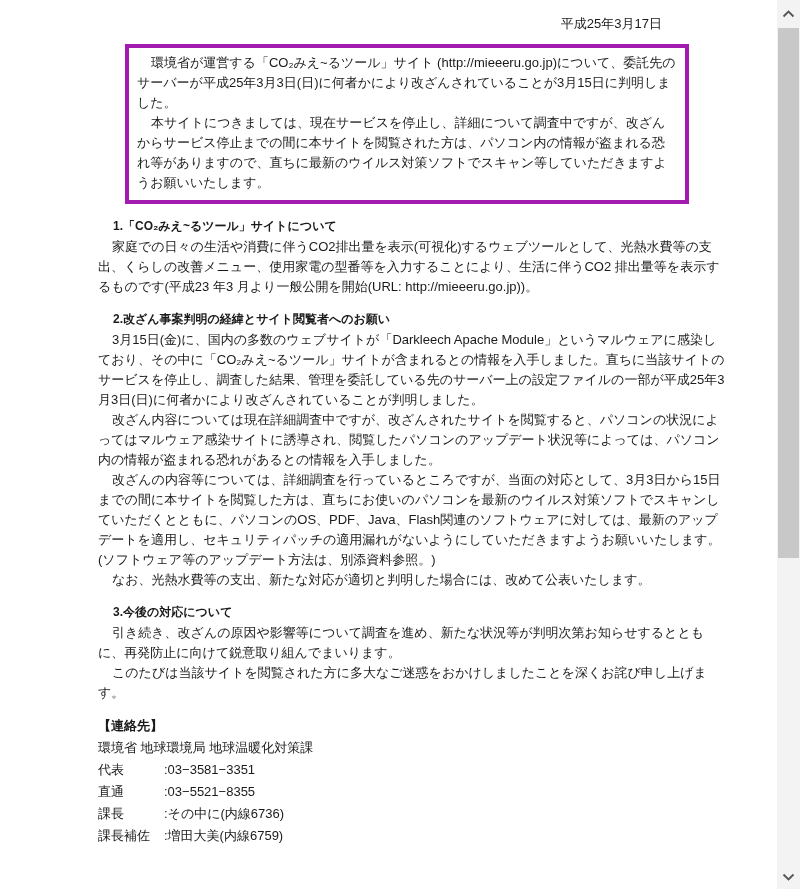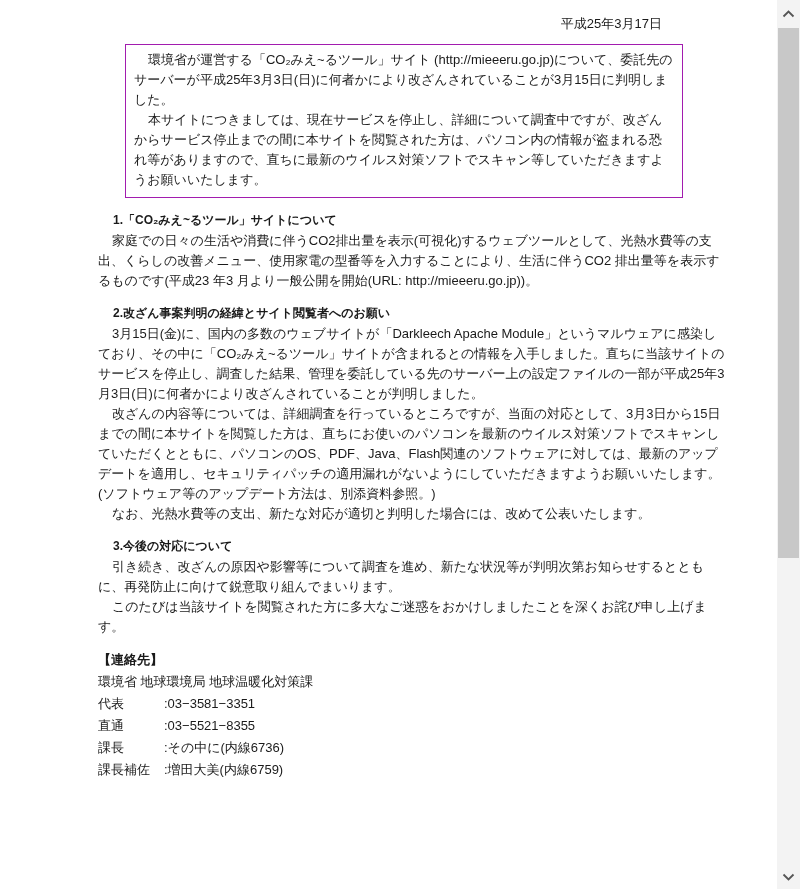--- a/index.html
+++ b/index.html
@@ -45,21 +45,21 @@
   }
   .doc-date {
     margin-top: 14px;
     text-align: right;
     padding-right: 65px;
     line-height: 20px;
   }
   .notice-box {
     margin: 10px 0 8px 27px;
     width: 540px;
-    border: 1px solid #a21caf;
+    border: 4px solid #a21caf;
     padding: 5px 8px 7px 8px;
   }
   .para {
     margin: 0;
     text-indent: 14px;
   }
   .sec-heading {
     margin: 12px 0 0 0;
     font-size: 12px;
     line-height: 21px;
@@ -127,20 +127,21 @@
     <div class="notice-box">
       <p class="para">環境省が運営する「CO₂みえ~るツール」サイト (http://mieeeru.go.jp)について、委託先のサーバーが平成25年3月3日(日)に何者かにより改ざんされていることが3月15日に判明しました。</p>
       <p class="para">本サイトにつきましては、現在サービスを停止し、詳細について調査中ですが、改ざんからサービス停止までの間に本サイトを閲覧された方は、パソコン内の情報が盗まれる恐れ等がありますので、直ちに最新のウイルス対策ソフトでスキャン等していただきますようお願いいたします。</p>
     </div>
 
     <h2 class="sec-heading">1.「CO₂みえ~るツール」サイトについて</h2>
     <p class="para">家庭での日々の生活や消費に伴うCO2排出量を表示(可視化)するウェブツールとして、光熱水費等の支出、くらしの改善メニュー、使用家電の型番等を入力することにより、生活に伴うCO2 排出量等を表示するものです(平成23 年3 月より一般公開を開始(URL: http://mieeeru.go.jp))。</p>
 
     <h2 class="sec-heading">2.改ざん事案判明の経緯とサイト閲覧者へのお願い</h2>
     <p class="para">3月15日(金)に、国内の多数のウェブサイトが「Darkleech Apache Module」というマルウェアに感染しており、その中に「CO₂みえ~るツール」サイトが含まれるとの情報を入手しました。直ちに当該サイトのサービスを停止し、調査した結果、管理を委託している先のサーバー上の設定ファイルの一部が平成25年3月3日(日)に何者かにより改ざんされていることが判明しました。</p>
+    <p class="para">改ざん内容については現在詳細調査中ですが、改ざんされたサイトを閲覧すると、パソコンの状況によってはマルウェア感染サイトに誘導され、閲覧したパソコンのアップデート状況等によっては、パソコン内の情報が盗まれる恐れがあるとの情報を入手しました。</p>
     <p class="para">改ざんの内容等については、詳細調査を行っているところですが、当面の対応として、3月3日から15日までの間に本サイトを閲覧した方は、直ちにお使いのパソコンを最新のウイルス対策ソフトでスキャンしていただくとともに、パソコンのOS、PDF、Java、Flash関連のソフトウェアに対しては、最新のアップデートを適用し、セキュリティパッチの適用漏れがないようにしていただきますようお願いいたします。(ソフトウェア等のアップデート方法は、別添資料参照。)</p>
     <p class="para">なお、光熱水費等の支出、新たな対応が適切と判明した場合には、改めて公表いたします。</p>
 
     <h2 class="sec-heading">3.今後の対応について</h2>
     <p class="para">引き続き、改ざんの原因や影響等について調査を進め、新たな状況等が判明次第お知らせするとともに、再発防止に向けて鋭意取り組んでまいります。</p>
     <p class="para">このたびは当該サイトを閲覧された方に多大なご迷惑をおかけしましたことを深くお詫び申し上げます。</p>
 
     <div class="contact">
       <div class="contact-heading">【連絡先】</div>
       <div class="contact-org">環境省 地球環境局 地球温暖化対策課</div>

